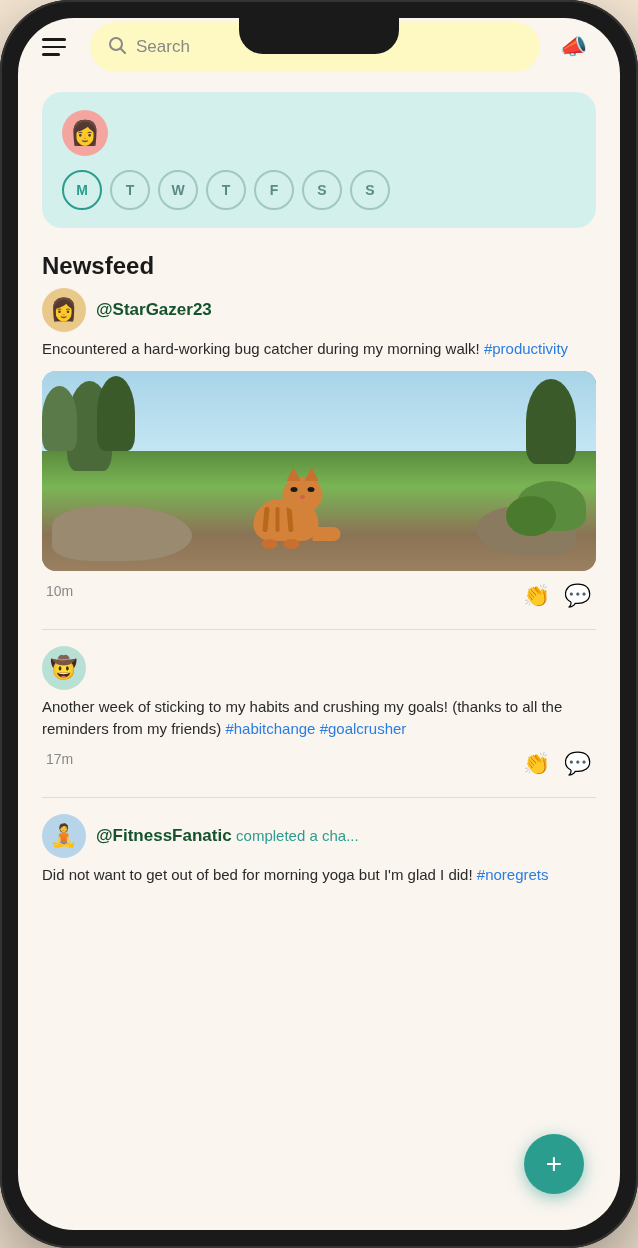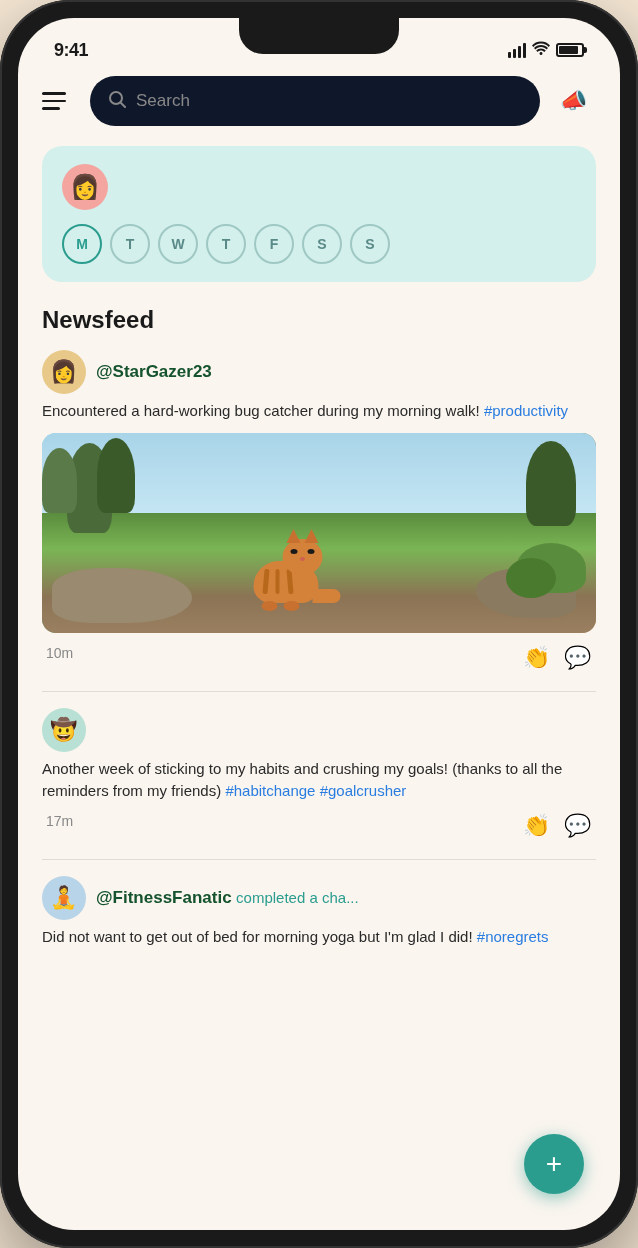--- a/index.html
+++ b/index.html
@@ -146,21 +146,21 @@
       background: #1a1a1a;
       border-radius: 2px;
     }
     .menu-line:nth-child(1) { width: 24px; }
     .menu-line:nth-child(2) { width: 24px; }
     .menu-line:nth-child(3) { width: 18px; }
 
     .search-bar {
       flex: 1;
       height: 50px;
-      background: #0f172a;
+      background: #fef9c3;
       border-radius: 25px;
       display: flex;
       align-items: center;
       padding: 0 18px;
       gap: 10px;
     }
     .search-icon-wrap {
       color: #888;
       font-size: 18px;
     }
@@ -241,21 +241,21 @@
       border-color: #2a9d8f;
       color: #2a9d8f;
       border-width: 2.5px;
     }
 
     
     .section-title {
       font-size: 24px;
       font-weight: 800;
       color: #1a1a1a;
-      margin-bottom: 16px;
+      margin-bottom: 8px;
     }
 
     .post-card {
       margin-bottom: 20px;
       background: transparent;
     }
 
     .post-header {
       display: flex;
       align-items: center;
@@ -382,42 +382,20 @@
     }
   </style>
 </head>
 <body>
 
 <div class="phone-frame">
 
   <div class="phone-screen">
     <div class="notch"></div>
 
-    <div class="status-bar">
-      <span class="status-time">9:41</span>
-      <div class="status-icons">
-        <div class="signal-bars">
-          <div class="signal-bar" style="width:3px;height:6px;"></div>
-          <div class="signal-bar" style="width:3px;height:9px;"></div>
-          <div class="signal-bar" style="width:3px;height:12px;"></div>
-          <div class="signal-bar" style="width:3px;height:15px;"></div>
-        </div>
-        <span class="wifi-icon">
-          <svg width="18" height="14" viewBox="0 0 18 14" fill="none">
-            <path d="M9 11c-.8 0-1.5.7-1.5 1.5S8.2 14 9 14s1.5-.7 1.5-1.5S9.8 11 9 11z" fill="#1a1a1a"></path>
-            <path d="M9 7.5C7.1 7.5 5.4 8.3 4.2 9.6L5.6 11c.9-1 2.1-1.5 3.4-1.5s2.5.6 3.4 1.5l1.4-1.4C12.6 8.3 10.9 7.5 9 7.5z" fill="#1a1a1a"></path>
-            <path d="M9 4C6.2 4 3.7 5.2 2 7.1L3.4 8.5C4.7 7 6.7 6 9 6s4.3 1 5.6 2.5L16 7.1C14.3 5.2 11.8 4 9 4z" fill="#1a1a1a"></path>
-            <path d="M9 .5C5.2.5 1.8 2.1 0 4.6L1.4 6C3 3.8 5.8 2.5 9 2.5s6 1.3 7.6 3.5L18 4.6C16.2 2.1 12.8.5 9 .5z" fill="#1a1a1a"></path>
-          </svg>
-        </span>
-        <div class="battery-icon">
-          <div class="battery-fill"></div>
-        </div>
-      </div>
-    </div>
 
     <div class="content">
 
       <div class="toolbar">
         <div class="menu-button">
           <div class="menu-line"></div>
           <div class="menu-line"></div>
           <div class="menu-line"></div>
         </div>
         <div class="search-bar">

